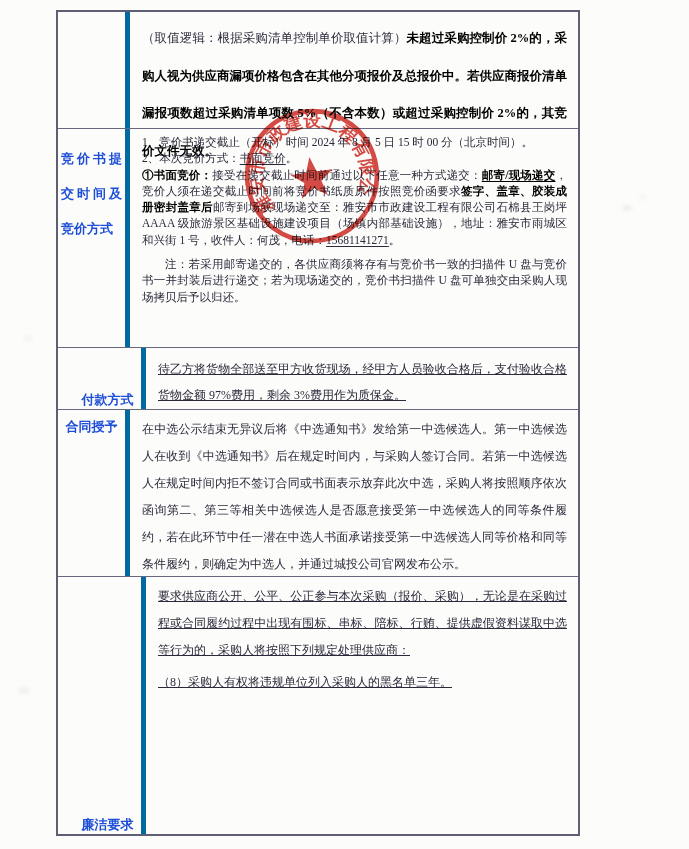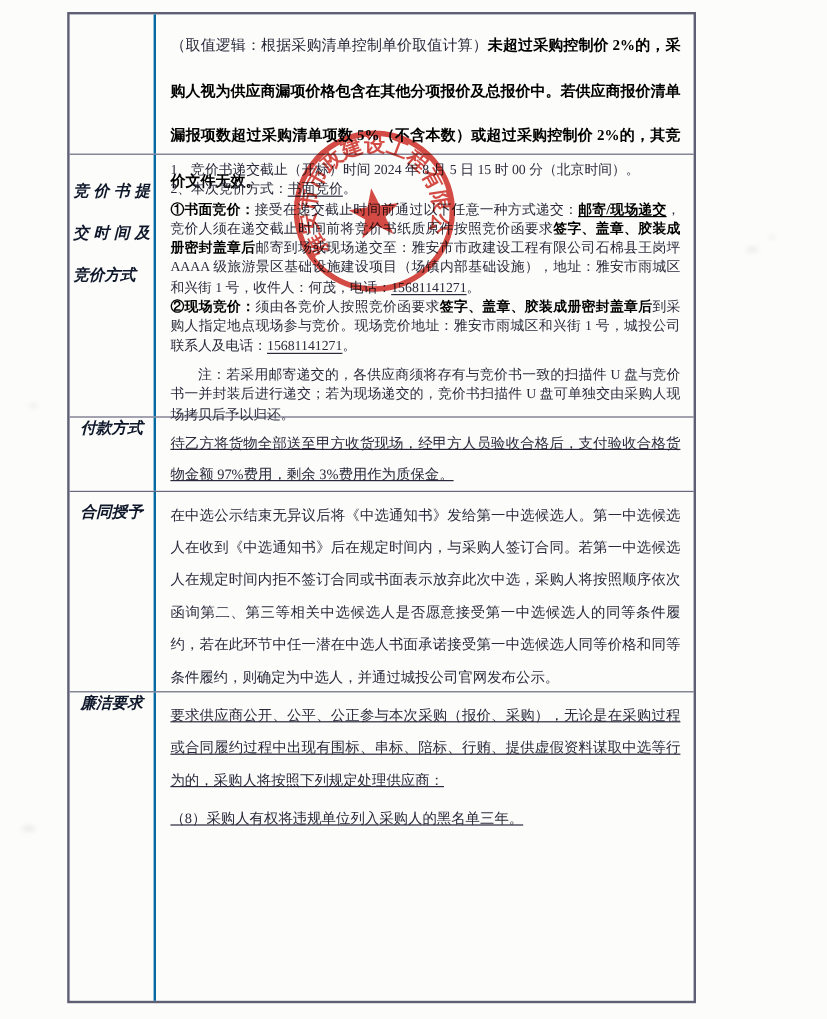--- a/index.html
+++ b/index.html
@@ -12,29 +12,29 @@
   .doc-table{
     position:absolute;left:56px;top:10px;width:520px;
     border:2px solid #5e5e74;
     display:flex;flex-direction:column;
     background:transparent;
   }
   .trow{display:flex;flex-direction:row;box-sizing:border-box;border-bottom:1px solid #686880;}
   .trow:last-child{border-bottom:none;}
   .th{
     width:72px;min-width:72px;box-sizing:border-box;
-    border-right:2px solid #0369a1;
-    font-weight:700;font-size:13px;color:#0f172a;
+    border-right:5px solid #0369a1;
+    font-weight:700;font-size:13px;color:#1d4ed8;
     padding:0 3px;line-height:35px;
-    display:flex;justify-content:center;font-style:italic;
+    display:flex;justify-content:center;
   }
   .th span{text-align:justify;}
   .r1 .th{align-items:flex-start;padding-top:0px;}
   .r2 .th{align-items:flex-start;padding-top:12px;}
-  .r3 .th,.r5 .th{align-items:flex-start;line-height:18px;}
+  .r3 .th,.r5 .th{align-items:flex-end;line-height:18px;margin-left:16px;}
   .r4 .th{align-items:flex-start;padding-top:8px;line-height:18px;}
   .td{flex:1;box-sizing:border-box;padding:4px 11px 0 12px;}
   .td p{margin:0;text-align:justify;}
   .r1{height:117px;}
   .r1 .td p{font-size:12.5px;line-height:37.5px;padding-top:4px;}
   .r2{height:219px;}
   .r2 .td{padding-top:5px;}
   .r2 .td p{font-size:11.5px;line-height:16.3px;}
   .r2 .td p.p-note{margin-top:8px;text-indent:2em;}
   .r3{height:62px;}
@@ -75,21 +75,20 @@
     </div>
 
     <div class="trow r2">
       <div class="th">
         <span>竞价书提交时间及竞价方式</span>
       </div>
       <div class="td">
         <p><span>1、竞价书递交截止（开标）时间 2024 年 8 月 5 日 15 时 00 分（北京时间）。</span></p>
         <p><span>2、本次竞价方式：</span><span class="seg-u">书面竞价</span><span>。</span></p>
         <p><span class="seg-b">①书面竞价：</span><span>接受在递交截止时间前通过以下任意一种方式递交：</span><span class="seg-b seg-u">邮寄/现场递交</span><span>，竞价人须在递交截止时间前将竞价书纸质原件按照竞价函要求</span><span class="seg-b">签字、盖章、胶装成册密封盖章后</span><span>邮寄到场或现场递交至：雅安市市政建设工程有限公司石棉县王岗坪 AAAA 级旅游景区基础设施建设项目（场镇内部基础设施），地址：雅安市雨城区和兴街 1 号，收件人：何茂，电话：</span><span class="seg-u">15681141271</span><span>。</span></p>
-        <p><span class="seg-b">②现场竞价：</span><span>须由各竞价人按照竞价函要求</span><span class="seg-b">签字、盖章、胶装成册密封盖章后</span><span>到采购人指定地点现场参与竞价。现场竞价地址：雅安市雨城区和兴街 1 号，城投公司联系人及电话：</span><span class="seg-u">15681141271</span><span>。</span></p>
         <p class="p-note"><span>注：若采用邮寄递交的，各供应商须将存有与竞价书一致的扫描件 U 盘与竞价书一并封装后进行递交；若为现场递交的，竞价书扫描件 U 盘可单独交由采购人现场拷贝后予以归还。</span></p>
       </div>
     </div>
 
     <div class="trow r3">
       <div class="th">
         <span>付款方式</span>
       </div>
       <div class="td">
         <p>待乙方将货物全部送至甲方收货现场，经甲方人员验收合格后，支付验收合格货物金额 97%费用，剩余 3%费用作为质保金。</p>

